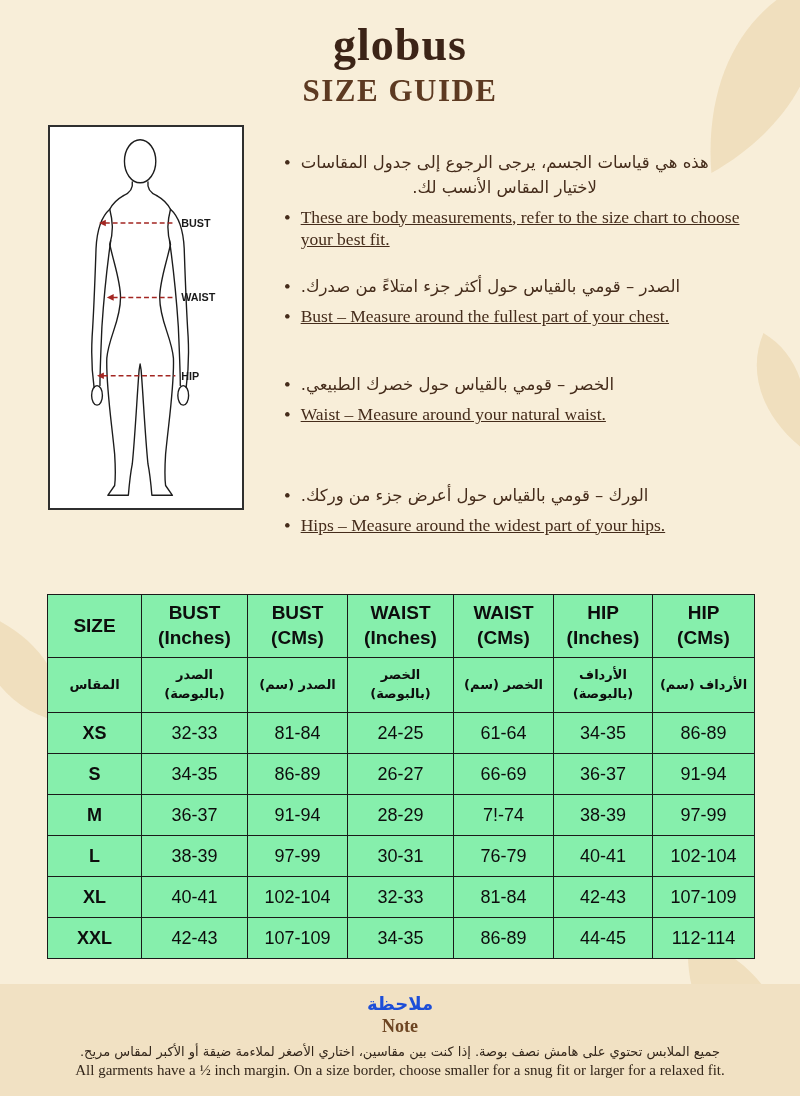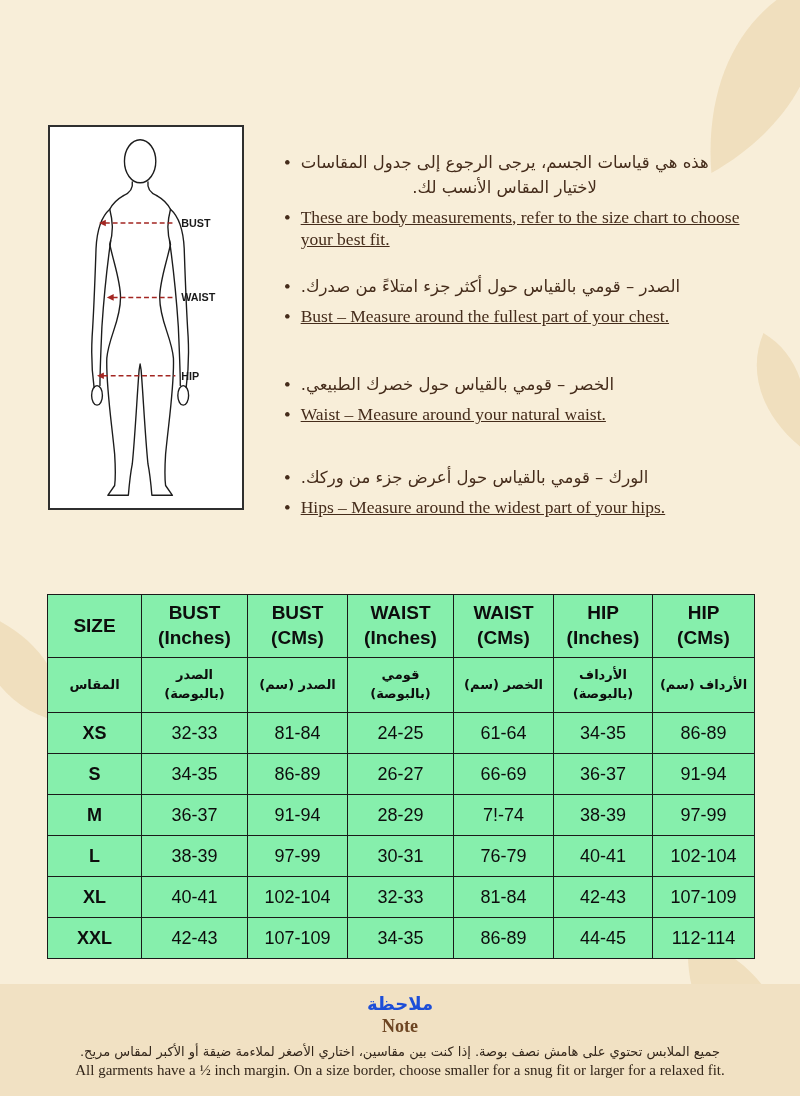--- a/index.html
+++ b/index.html
@@ -22,21 +22,21 @@
   .figure-box { width:196px; height:385px; background:#ffffff; border:2px solid #2f2f2f; box-sizing:border-box; flex:none; }
   .figure-box svg { width:100%; height:100%; display:block; }
   .fig-stroke { fill:none; stroke:#1c1c1c; stroke-width:1.4; stroke-linecap:round; stroke-linejoin:round; }
   .dash { stroke:#a32622; stroke-width:1.6; stroke-dasharray:5 3; fill:none; }
   .dash-tip { fill:#a32622; }
   .fig-label { font-family:"Liberation Sans", sans-serif; font-size:11px; font-weight:700; fill:#1a1a1a; }
 
   .bullets { flex:1; padding-top:26px; }
   .group { margin-bottom:24px; }
   .group:nth-child(2) { margin-bottom:44px; }
-  .group:nth-child(3) { margin-bottom:38px; }
+  .group:nth-child(3) { margin-bottom:56px; }
   .b-line { display:flex; align-items:flex-start; margin-bottom:5px; color:#452c1b; }
   .b-line::before { content:"•"; margin:0 10px 0 2px; font-size:19px; line-height:1.3; color:#452c1b; flex:none; }
   .b-ar .txt { font-family:"DejaVu Sans", sans-serif; font-size:16.5px; line-height:1.5; direction:rtl; text-align:center; white-space:pre-line; }
   .b-en .txt { font-size:17.5px; line-height:1.3;text-decoration:underline; }
 
   
   .model-note { position:absolute; top:528px; left:48px; z-index:2; color:#241a10; }
   .model-ar { font-family:"DejaVu Sans", sans-serif; font-size:15.5px; }
   .model-en { font-size:16.5px; margin-top:3px; }
 
@@ -73,20 +73,24 @@
   <svg class="decor" style="left:-34px; top:590px; width:100px; height:150px; transform:rotate(140deg);" viewBox="0 0 100 160">
       <path d="M50 0 C85 40 88 100 50 160 C12 100 15 40 50 0 Z"></path>
     </svg>
   <svg class="decor" style="left:-40px; top:960px; width:130px; height:180px; transform:rotate(60deg);" viewBox="0 0 100 160">
       <path d="M50 0 C85 40 88 100 50 160 C12 100 15 40 50 0 Z"></path>
     </svg>
   <svg class="decor" style="left:670px; top:920px; width:150px; height:200px; transform:rotate(-34deg);" viewBox="0 0 100 160">
       <path d="M50 0 C85 40 88 100 50 160 C12 100 15 40 50 0 Z"></path>
     </svg>
 
+  <div class="hdr">
+    <div class="logo">globus</div>
+    <h1 class="title">SIZE GUIDE</h1>
+  </div>
 
   <div class="content">
 
     <div class="figure-box">
       <svg viewBox="0 0 196 385">
 
         <ellipse class="fig-stroke" cx="92" cy="33" rx="16" ry="22"></ellipse>
         <path class="fig-stroke" d="M84,54 C85,61 82,65 75,68"></path>
         <path class="fig-stroke" d="M100,54 C99,61 102,65 109,68"></path>
         <path class="fig-stroke" d="M75,68 C68,72 64,76 61,82 C64,94 65,104 61,118 C66,140 72,156 72,172 C72,196 60,212 58,234 C57,262 63,300 66,332 C67,348 67,356 66,364 L59,374 L80,374 C81,362 82,352 84,342 C87,312 89,270 91,246 L92,240 L93,246 C95,270 97,312 100,342 C102,352 103,362 104,374 L125,374 L118,364 C117,356 117,348 118,332 C121,300 127,262 126,234 C124,212 112,196 112,172 C112,156 118,140 123,118 C119,104 120,94 123,82 C120,76 116,72 109,68"></path>
@@ -172,21 +176,21 @@
         <th>HIP
 (Inches)</th>
         <th>HIP
 (CMs)</th>
       </tr>
       <tr class="h-ar" dir="rtl">
         <th>المقاس</th>
         <th>الصدر
 (بالبوصة)</th>
         <th>الصدر (سم)</th>
-        <th>قومي
+        <th>الخصر
 (بالبوصة)</th>
         <th>الخصر (سم)</th>
         <th>الأرداف
 (بالبوصة)</th>
         <th>الأرداف (سم)</th>
       </tr>
     </thead>
     <tbody>
       <tr>
         <td class="size-cell">XS</td>

